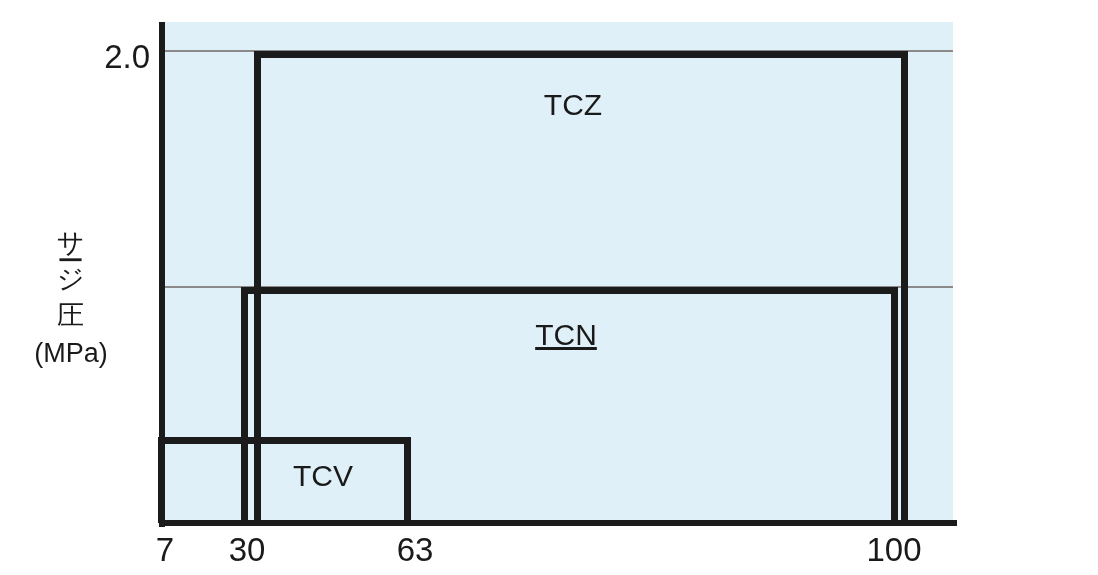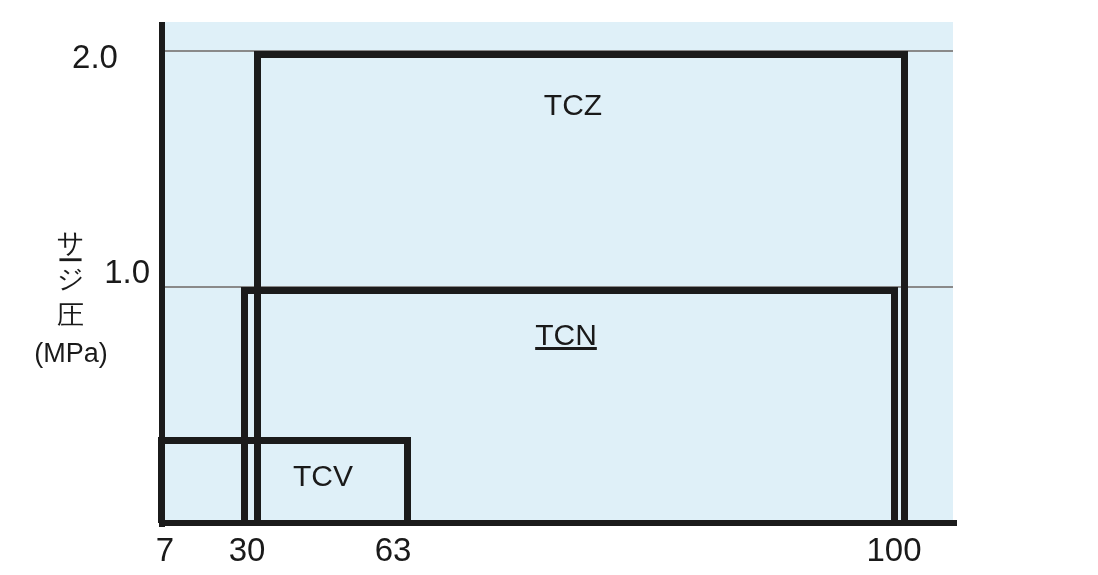--- a/index.html
+++ b/index.html
@@ -43,32 +43,32 @@
   }
   .lbl-tcz { left: 573px; top: 105px; }
   .lbl-tcn { left: 566px; top: 335px; text-decoration: underline; }
   .lbl-tcv { left: 323px; top: 476px; }
   .y-tick {
     left: 40px; width: 110px;
     text-align: right;
     font-size: 33px; line-height: 34px;
     white-space: nowrap;
   }
-  .yt-20 { top: 40px; text-align: center; }
+  .yt-20 { top: 40px; }
   .yt-10 { top: 255px; }
   .yt-00 { top: 490px; }
   .x-tick {
     font-size: 33px; line-height: 36px;
     top: 532px;
     transform: translateX(-50%);
     white-space: nowrap;
   }
   .xt-7   { left: 165px; }
   .xt-20  { left: 247px; }
-  .xt-63  { left: 393px; }
+  .xt-63  { left: 415px; }
   .xt-200 { left: 894px; }
   .x-axis-title {
     left: 966px; top: 532px;
     font-size: 30px; line-height: 36px;
     white-space: nowrap;
   }
   .y-axis-title {
     left: 70px; top: 212px;
     transform: translateX(-50%);
     writing-mode: vertical-rl;
@@ -100,21 +100,20 @@
   <div class="abs range-box box-tcv"></div>
 
   <div class="abs axis-line y-axis"></div>
   <div class="abs axis-line x-axis"></div>
 
   <div class="abs series-label lbl-tcz">TCZ</div>
   <div class="abs series-label lbl-tcn">TCN</div>
   <div class="abs series-label lbl-tcv">TCV</div>
 
   <div class="abs y-tick yt-20">2.0</div>
-  <div class="abs y-tick yt-10">1.0</div>
 
   <div class="abs y-axis-title">サージ圧</div>
   <div class="abs y-axis-unit">(MPa)</div>
 
   <div class="abs x-tick xt-7">7</div>
   <div class="abs x-tick xt-20">30</div>
   <div class="abs x-tick xt-63">63</div>
   <div class="abs x-tick xt-200">100</div>
 
 

